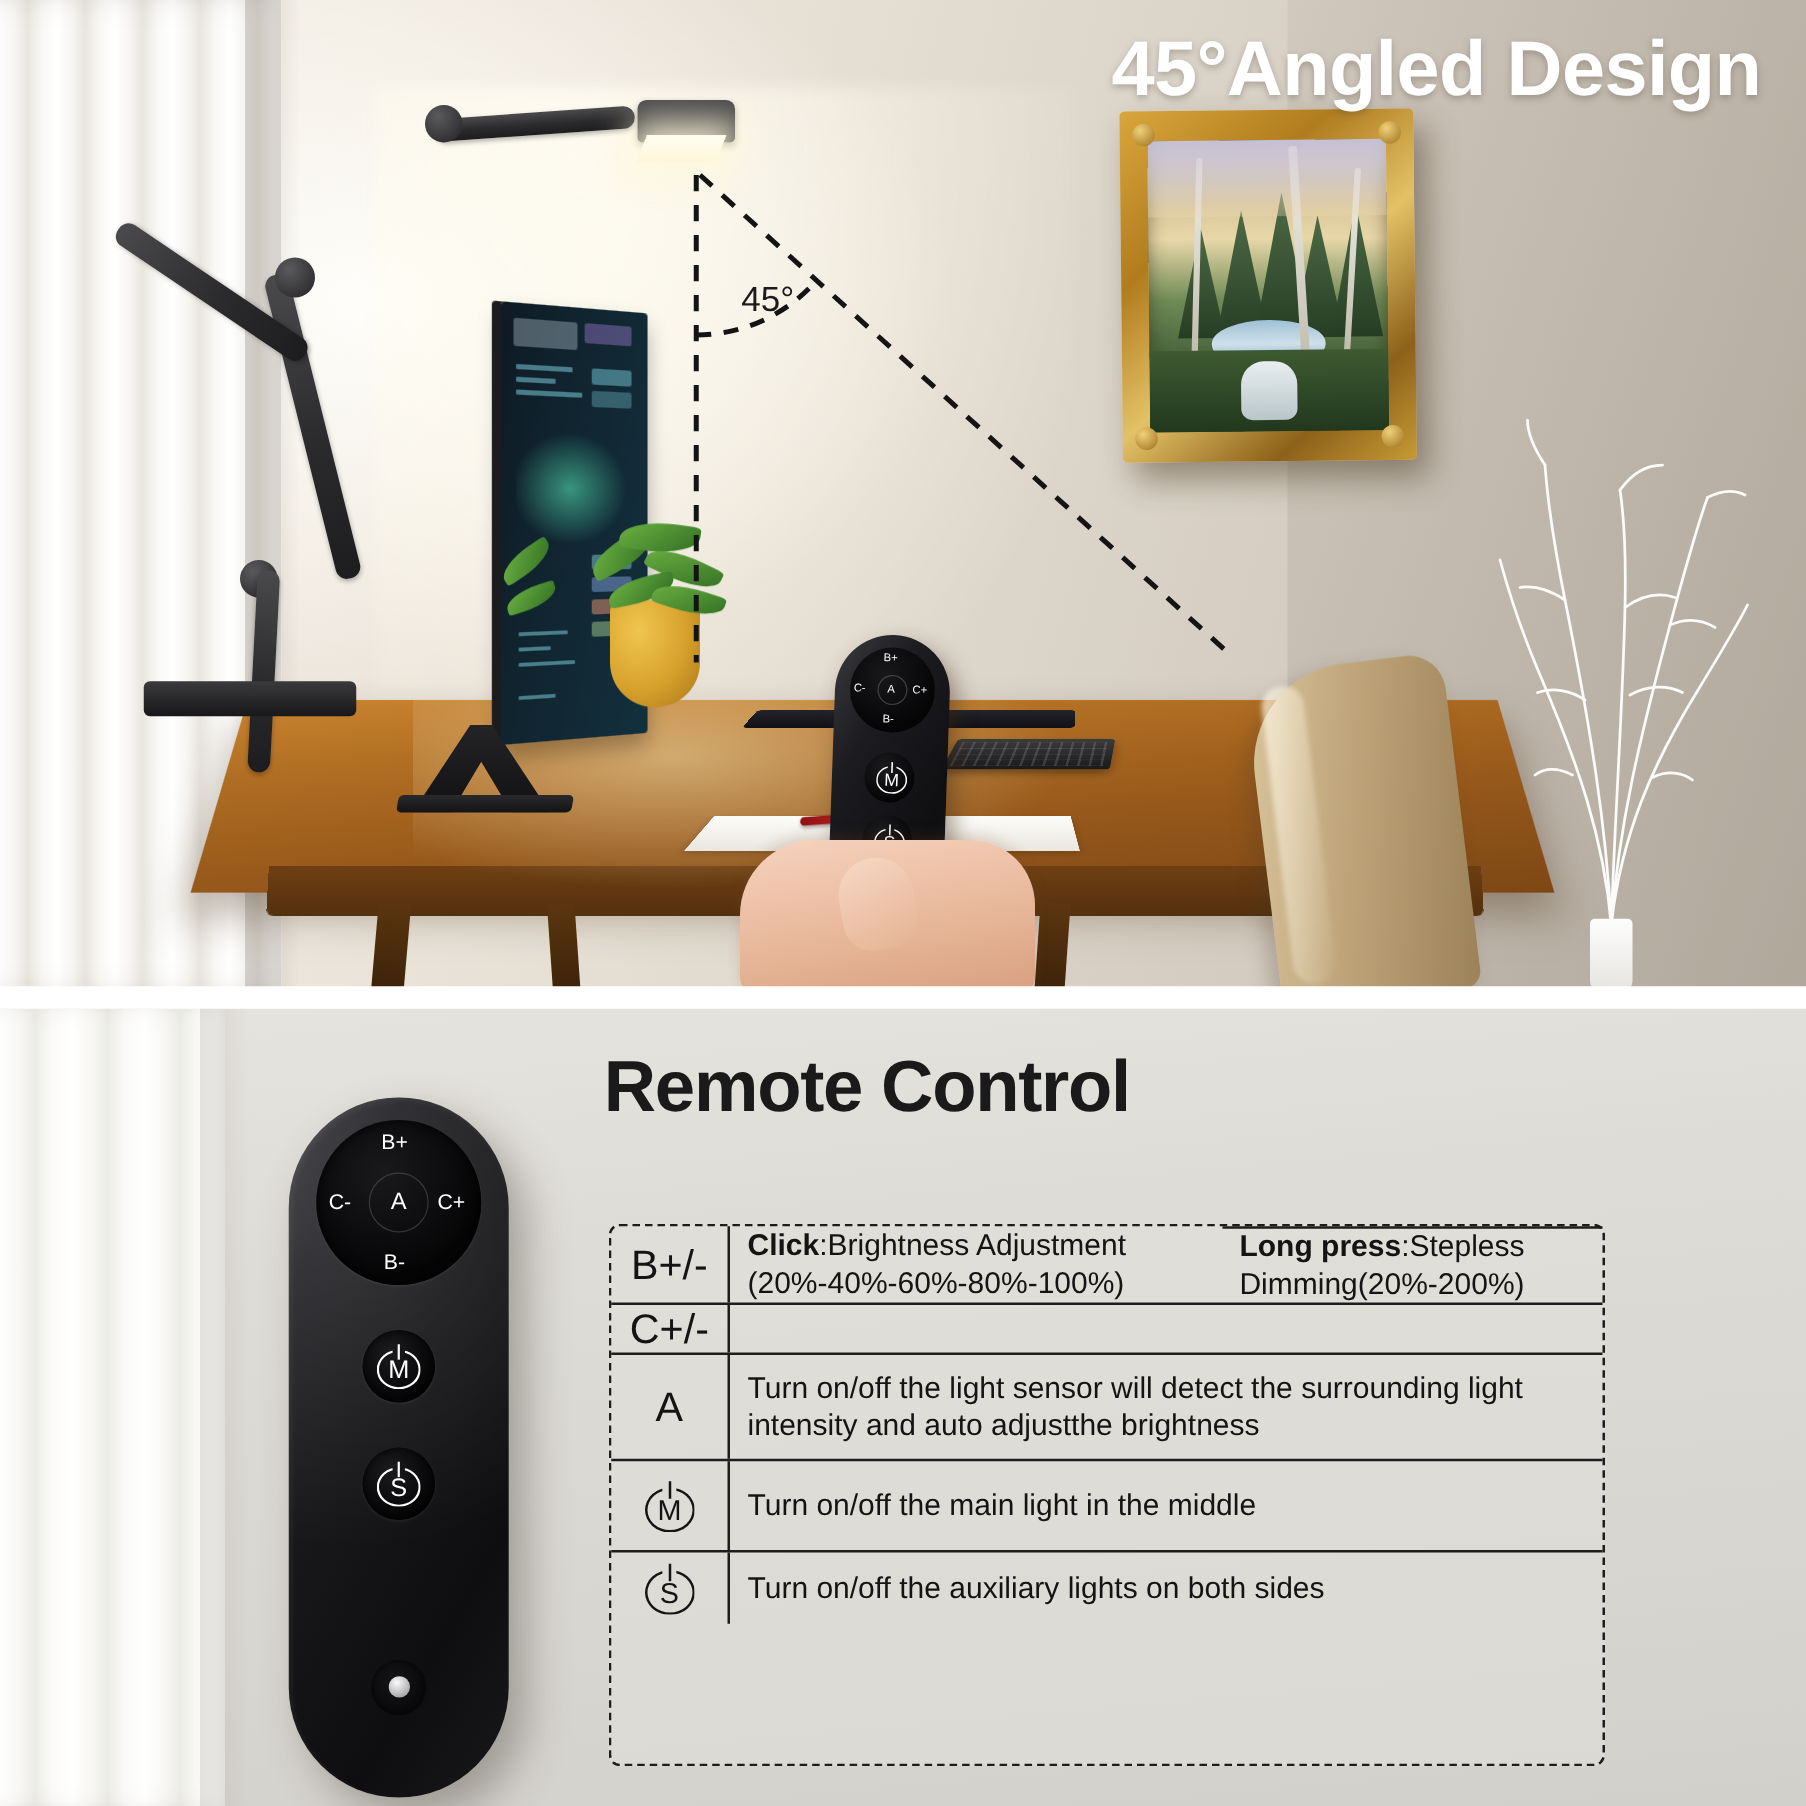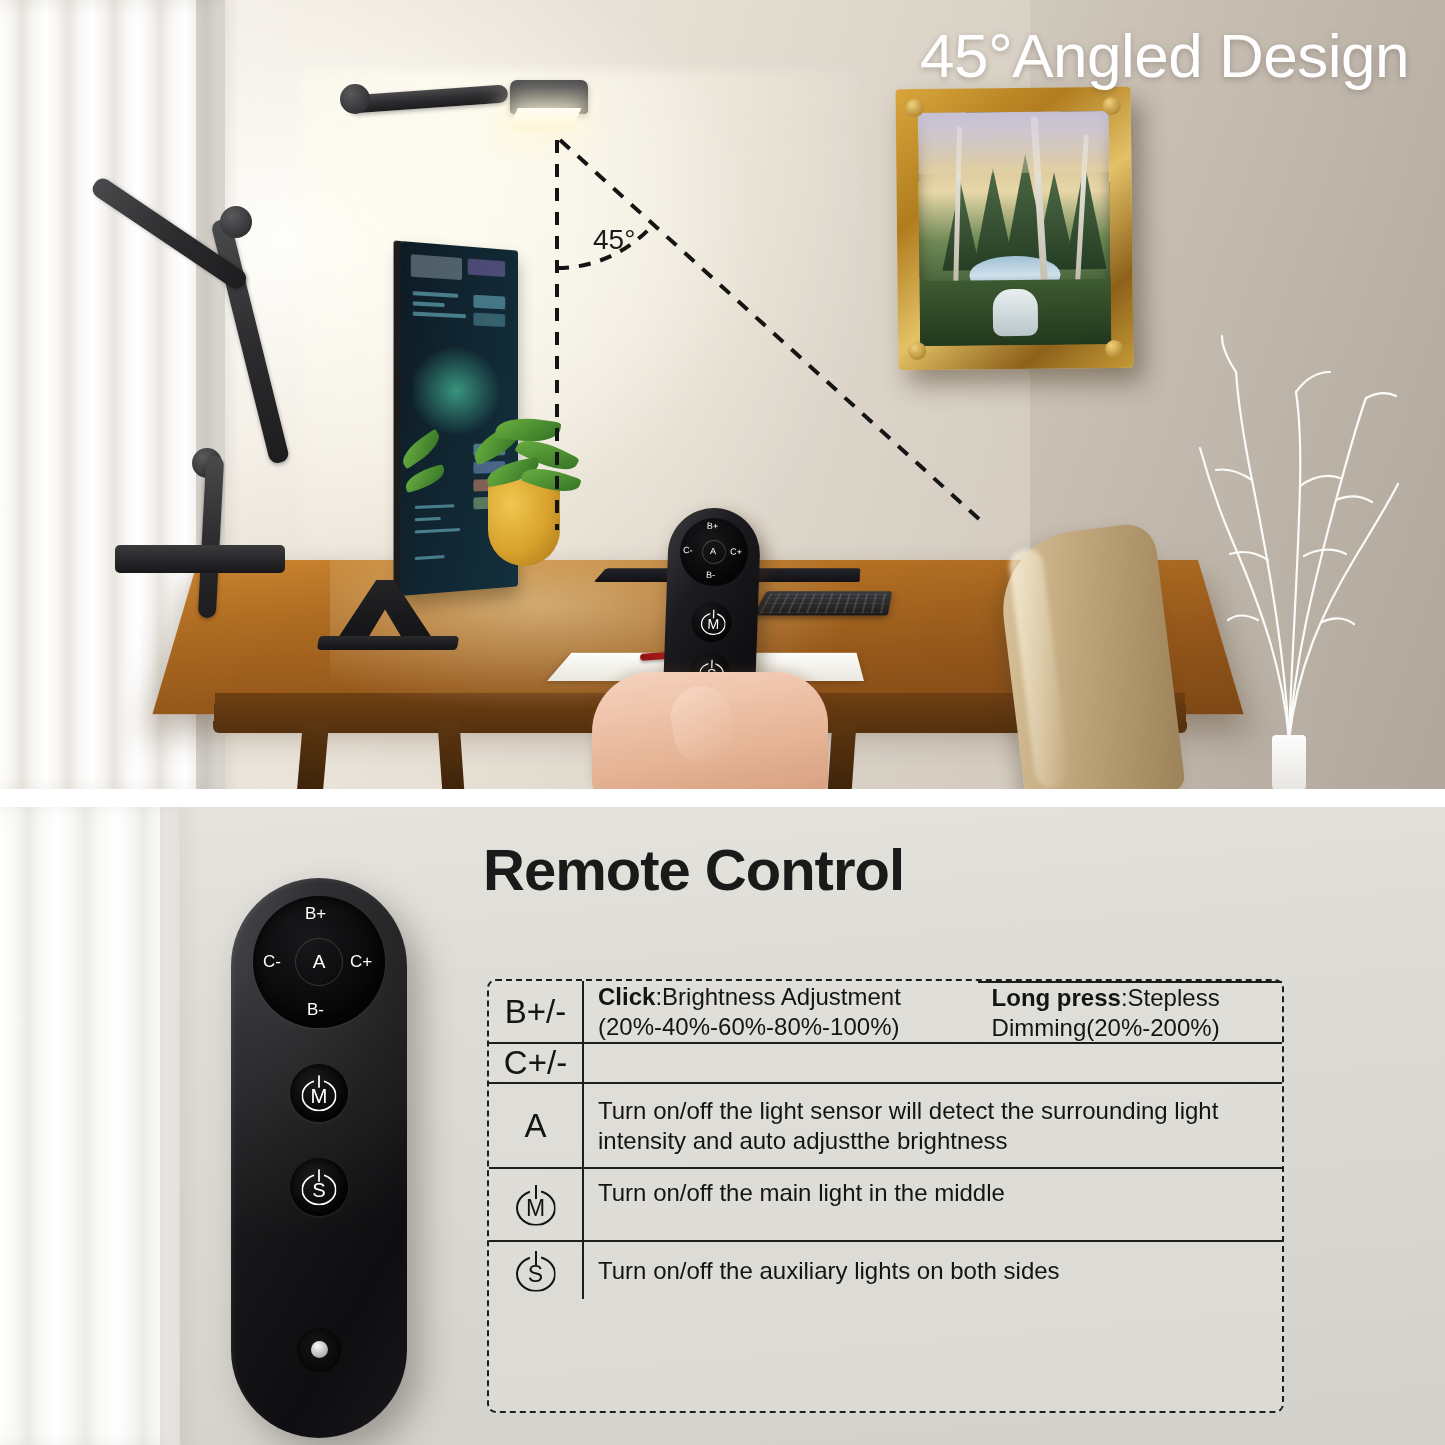--- a/index.html
+++ b/index.html
@@ -199,21 +199,21 @@
   .river{
     position:absolute; left:26%; top:62%; width:48%; height:16%;
     background:linear-gradient(180deg,#9fc0d6,#cfe0ea 50%,#7fa3bb);
     border-radius:50%;
   }
   .frame-orn{ position:absolute; background:radial-gradient(circle at 35% 30%,#f0d079,#9e6f1c); border-radius:50%; }
 
   
   .h-main{
     position:absolute; right:36px; top:20px;
-    font-size:62px; font-weight:normal; color:#ffffff; letter-spacing:-0.5px;
+    font-size:62px; font-weight:bold; color:#ffffff; letter-spacing:-0.5px;
     text-shadow:0 2px 6px rgba(80,70,55,0.35);
     white-space:nowrap;
   }
   .h-sub{
     position:absolute; right:40px; top:108px;
     font-size:36px; color:#ffffff; font-weight:normal;
     text-shadow:0 2px 6px rgba(80,70,55,0.35);
     white-space:nowrap;
   }
 
@@ -563,21 +563,21 @@
 
     <div class="grp">
       <div class="grp-key" style="flex-basis:95px;">
         <div class="ms-ico">
           <div class="ms-ring"></div>
             <div class="ms-bar"></div>
           <div class="ms-ltr">M</div>
         </div>
       </div>
       <div class="grp-rows">
-        <div class="srow" style="height:71px;display:flex;">
+        <div class="srow" style="height:71px;display:flex;align-items:center;">
           <span class="srow-txt"><b></b><span>Turn on/off the main light in the middle</span></span>
         </div>
       </div>
     </div>
 
     <div class="grp">
       <div class="grp-key" style="flex-basis:95px;">
         <div class="ms-ico">
           <div class="ms-ring"></div>
             <div class="ms-bar"></div>

